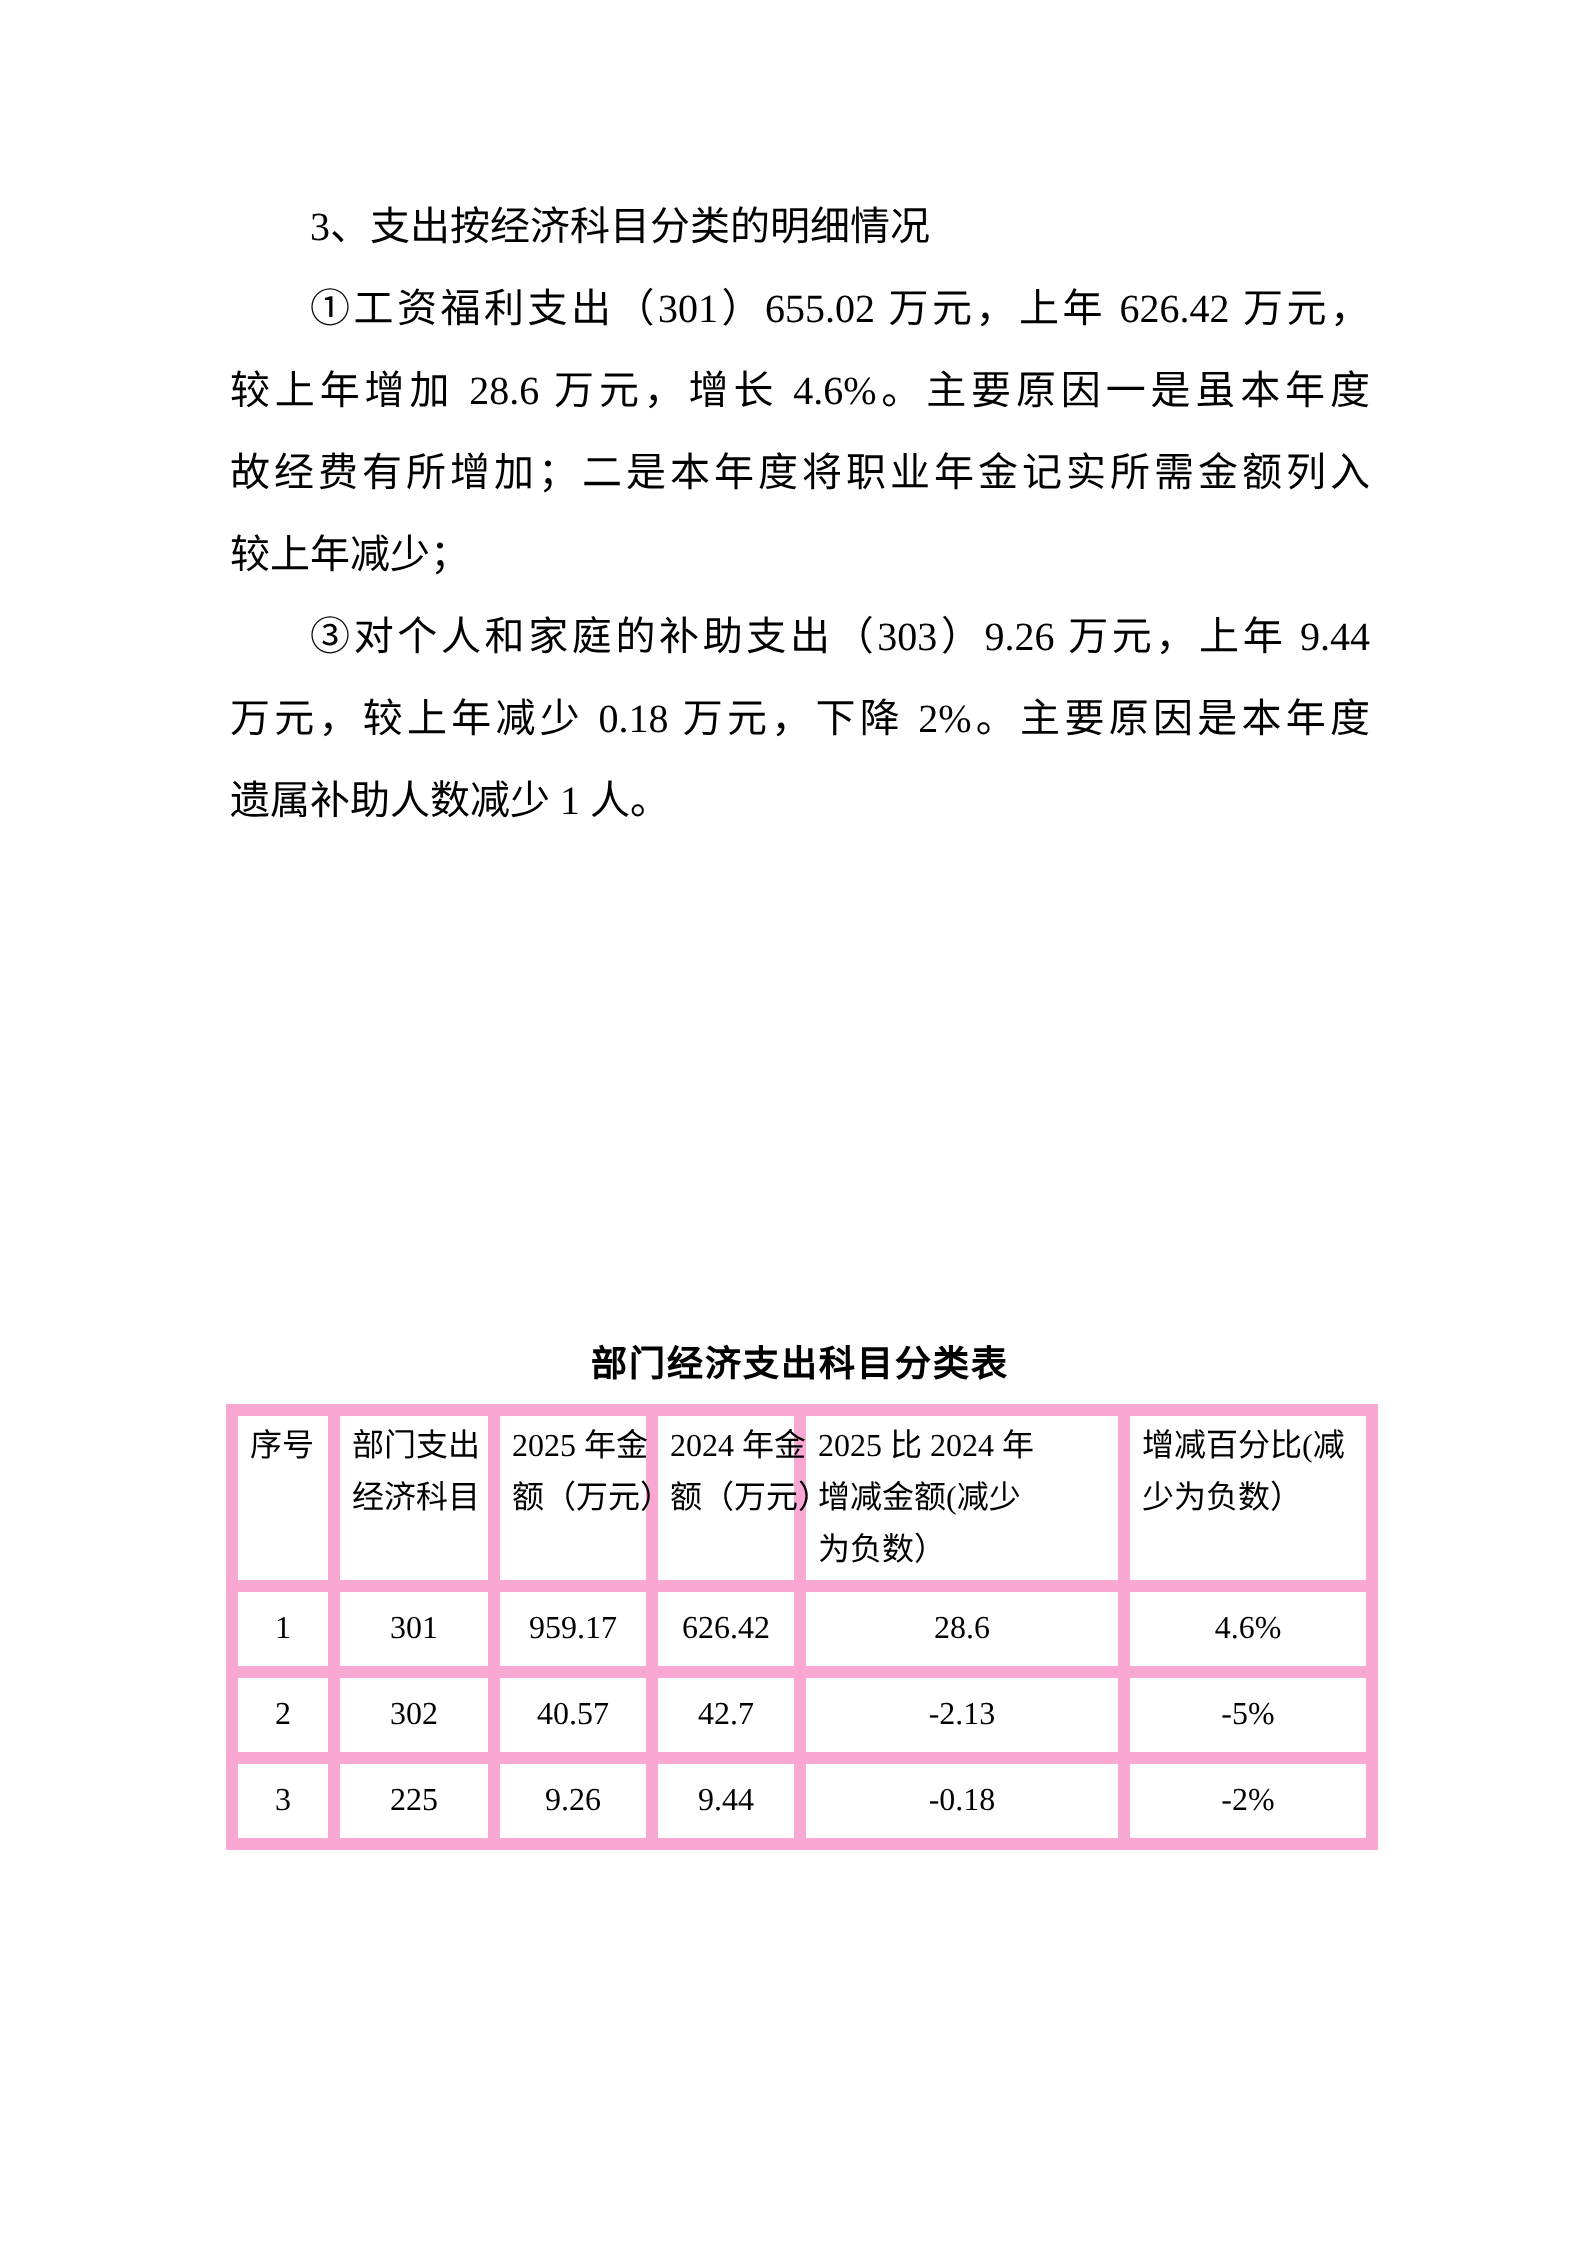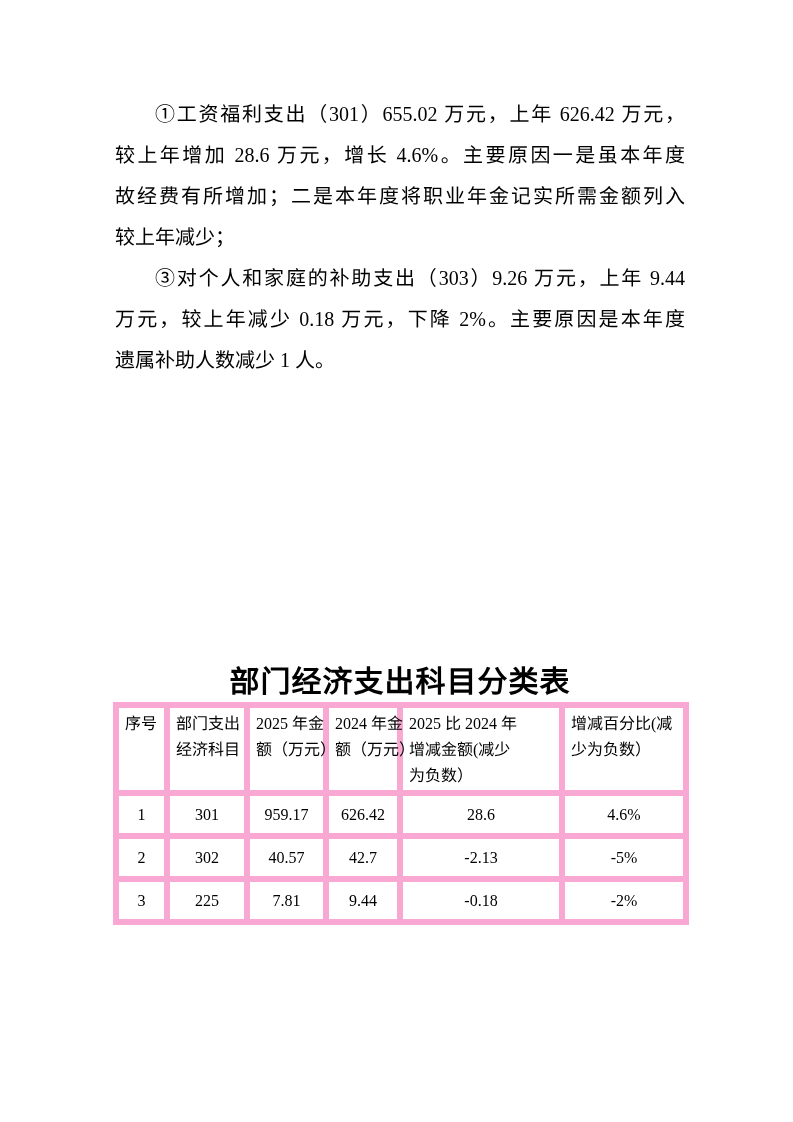--- a/index.html
+++ b/index.html
@@ -37,21 +37,21 @@
   
   .table-title {
     position: absolute;
     left: 115px;
     top: 663px;
     width: 570px;
     margin: 0;
     text-align: center;
     font-family: "Liberation Sans", "DejaVu Sans", sans-serif;
     font-weight: bold;
-    font-size: 30px;
+    font-size: 18px;
     line-height: 38px;
     letter-spacing: 1px;
   }
   
   table.class-table {
     position: absolute;
     left: 113px;
     top: 702px;
     width: 570px;
     border-collapse: collapse;
@@ -80,20 +80,21 @@
     height: 37px;
     padding: 0;
   }
 </style>
 </head>
 <body>
 
 <div class="page">
 
   <div class="body-text">
+    <div class="line indent last">3、支出按经济科目分类的明细情况</div>
 
 
     <div>
       <div class="line indent">①工资福利支出（301）655.02 万元，上年 626.42 万元，</div>
       <div class="line">较上年增加 28.6 万元，增长 4.6%。主要原因一是虽本年度</div>
       <div class="line">故经费有所增加；二是本年度将职业年金记实所需金额列入</div>
       <div class="line last">较上年减少；</div>
     </div>
 
 
@@ -156,21 +157,21 @@
         <td>2</td>
         <td>302</td>
         <td>40.57</td>
         <td>42.7</td>
         <td>-2.13</td>
         <td>-5%</td>
       </tr>
       <tr>
         <td>3</td>
         <td>225</td>
-        <td>7.81</td>
+        <td>9.26</td>
         <td>9.44</td>
         <td>-0.18</td>
         <td>-2%</td>
       </tr>
     </tbody>
   </table>
 
 </div>
 
 </body></html>

